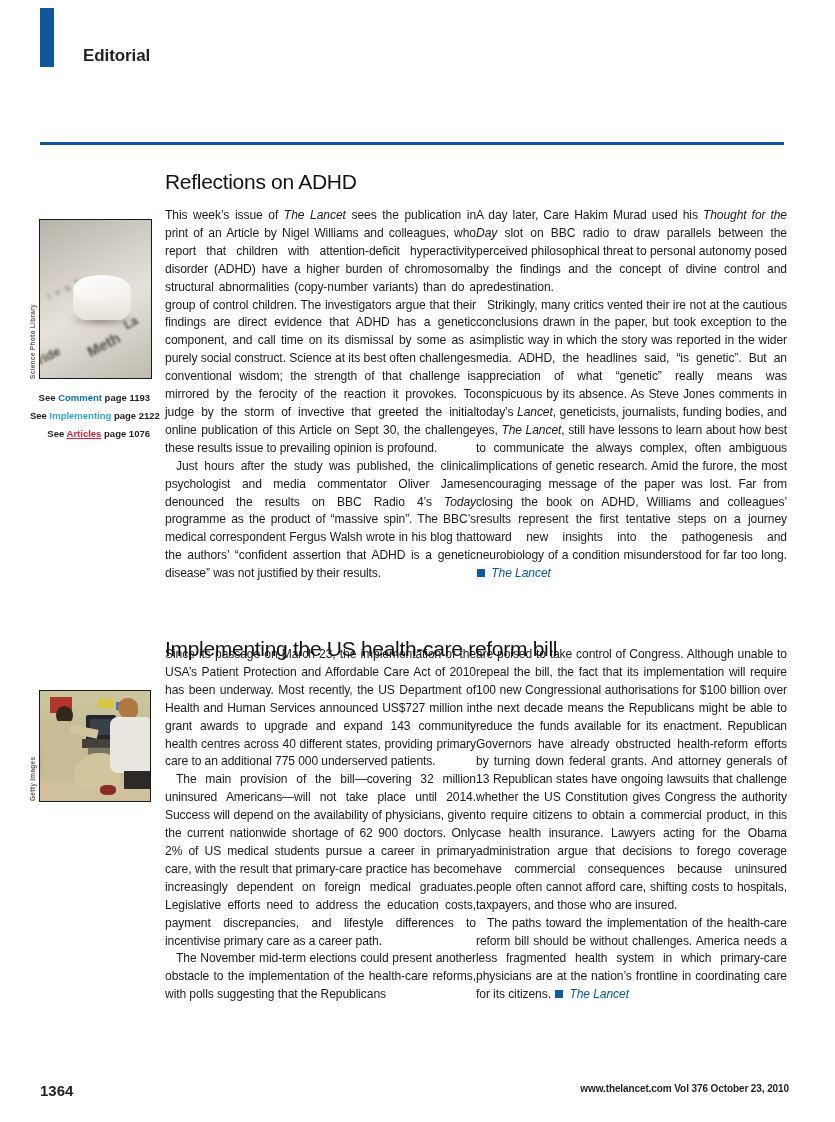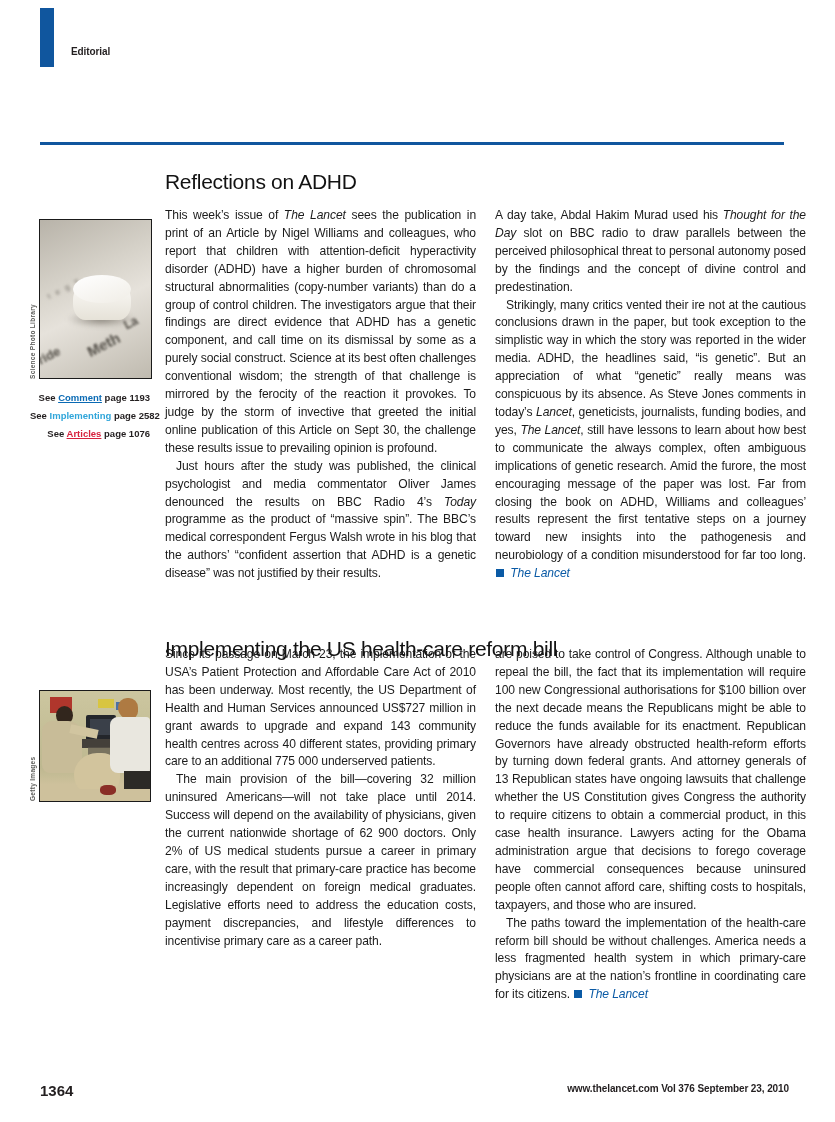--- a/index.html
+++ b/index.html
@@ -3,26 +3,26 @@
 <meta charset="utf-8">
 <style>
   html,body{margin:0;padding:0;}
   body{
     width:835px;height:1122px;position:relative;background:#ffffff;
     font-family:"Liberation Sans",sans-serif;color:#1b1b1b;overflow:hidden;
   }
   .abs{position:absolute;}
   
   .topbar{left:40px;top:8px;width:14px;height:59px;background:#10569e;}
-  .section-label{left:71px;top:46px;font-size:10px;font-weight:700;color:#231f20;letter-spacing:-0.1px;}
+  .section-label{left:83px;top:46px;font-size:17px;font-weight:700;color:#231f20;letter-spacing:-0.1px;}
   .rule{left:40px;top:142px;width:744px;height:3px;background:#10569e;}
   
   .a-title{left:165px;font-size:21px;font-weight:400;color:#121212;letter-spacing:-0.3px;white-space:nowrap;}
   
-  .cols{left:165px;display:flex;gap:19px;}
+  .cols{left:165px;display:flex;gap:0;}
   .col{width:311px;font-size:12.1px;line-height:17.9px;text-align:justify;color:#1b1b1b;letter-spacing:-0.1px;}
   .col p{margin:0;}
   .col p + p{text-indent:11px;}
   .seg-i{font-style:italic;}
   .seg-sig{color:#0a5aa5;font-style:italic;}
   .seg-sq{display:inline-block;width:8px;height:8px;background:#0a5aa5;margin:0 3px 0 1px;}
   
   .img-frame{border:1px solid #1a1a1a;overflow:hidden;box-sizing:border-box;background:#cfcabf;}
   .credit{font-size:6.5px;color:#5a5a57;transform-origin:0 0;transform:rotate(-90deg);white-space:nowrap;letter-spacing:.3px;font-weight:700;}
   .see-notes{left:30px;top:389px;width:120px;text-align:right;font-size:9.5px;font-weight:700;line-height:18px;color:#231f20;}
@@ -53,32 +53,32 @@
   <div class="scrap" style="left:84px;top:96px;font-size:12px">La</div>
   <div class="scrap" style="left:46px;top:116px;font-size:15px">Meth</div>
   <div class="scrap" style="left:-3px;top:128px;font-size:13px">ride</div>
   <div class="pill-shadow"></div>
   <div class="pill-side"></div>
   <div class="pill-top"></div>
 </div>
 <div class="abs credit" style="left:29px;top:379px">Science Photo Library</div>
 
 <div class="abs see-notes">
-  <div><span>See </span><span style="color: rgb(10, 106, 180); text-decoration: underline;">Comment</span><span> page 1193</span></div>
-  <div><span>See </span><span style="color: rgb(47, 165, 218);">Implementing</span><span> page 2582</span></div>
+  <div><span>See </span><span style="color: rgb(10, 106, 180);">Comment</span><span> page 1193</span></div>
+  <div><span>See </span><span style="color: rgb(47, 165, 218);">Implementing</span><span> page 2122</span></div>
   <div><span>See </span><span style="color: rgb(214, 32, 60); text-decoration: underline;">Articles</span><span> page 1076</span></div>
 </div>
 
 <div class="abs cols" style="top:207px">
   <div class="col">
     <p><span>This week’s issue of </span><span class="seg-i">The Lancet</span><span> sees the publication in print of an Article by Nigel Williams and colleagues, who report that children with attention-deficit hyperactivity disorder (ADHD) have a higher burden of chromosomal structural abnormalities (copy-number variants) than do a group of control children. The investigators argue that their findings are direct evidence that ADHD has a genetic component, and call time on its dismissal by some as a purely social construct. Science at its best often challenges conventional wisdom; the strength of that challenge is mirrored by the ferocity of the reaction it provokes. To judge by the storm of invective that greeted the initial online publication of this Article on Sept 30, the challenge these results issue to prevailing opinion is profound.</span></p>
     <p><span>Just hours after the study was published, the clinical psychologist and media commentator Oliver James denounced the results on BBC Radio 4’s </span><span class="seg-i">Today</span><span> programme as the product of “massive spin”. The BBC’s medical correspondent Fergus Walsh wrote in his blog that the authors’ “confident assertion that ADHD is a genetic disease” was not justified by their results.</span></p>
   </div>
   <div class="col">
-    <p><span>A day take, Abdal Hakim Murad used his </span><span class="seg-i">Thought for the Day</span><span> slot on BBC radio to draw parallels between the perceived philosophical threat to personal autonomy posed by the findings and the concept of divine control and predestination.</span></p>
+    <p><span>A day later, Care Hakim Murad used his </span><span class="seg-i">Thought for the Day</span><span> slot on BBC radio to draw parallels between the perceived philosophical threat to personal autonomy posed by the findings and the concept of divine control and predestination.</span></p>
     <p><span>Strikingly, many critics vented their ire not at the cautious conclusions drawn in the paper, but took exception to the simplistic way in which the story was reported in the wider media. ADHD, the headlines said, “is genetic”. But an appreciation of what “genetic” really means was conspicuous by its absence. As Steve Jones comments in today’s </span><span class="seg-i">Lancet</span><span>, geneticists, journalists, funding bodies, and yes, </span><span class="seg-i">The Lancet</span><span>, still have lessons to learn about how best to communicate the always complex, often ambiguous implications of genetic research. Amid the furore, the most encouraging message of the paper was lost. Far from closing the book on ADHD, Williams and colleagues’ results represent the first tentative steps on a journey toward new insights into the pathogenesis and neurobiology of a condition misunderstood for far too long. </span><span class="seg-sq"></span><span class="seg-sig"> The Lancet</span></p>
   </div>
 </div>
 
 <div class="abs a-title" style="top:637px">Implementing the US health-care reform bill</div>
 
 <div class="abs img-frame" style="left:39px;top:690px;width:112px;height:112px">
   <div class="photo">
     <div class="s" style="left:10px;top:6px;width:22px;height:16px;background:#b5352a"></div>
     <div class="s" style="left:58px;top:8px;width:16px;height:9px;background:#d9c53a"></div>
@@ -97,21 +97,22 @@
     <div class="s" style="left:0;top:98px;width:112px;height:14px;background:#cfc19a"></div>
     <div class="s" style="left:60px;top:94px;width:16px;height:10px;background:#8e2d26;border-radius:40%"></div>
   </div>
 </div>
 <div class="abs credit" style="left:29px;top:801px">Getty Images</div>
 
 <div class="abs cols" style="top:646px">
   <div class="col">
     <p><span>Since its passage on March 23, the implementation of the USA’s Patient Protection and Affordable Care Act of 2010 has been underway. Most recently, the US Department of Health and Human Services announced US$727 million in grant awards to upgrade and expand 143 community health centres across 40 different states, providing primary care to an additional 775 000 underserved patients.</span></p>
     <p><span>The main provision of the bill—covering 32 million uninsured Americans—will not take place until 2014. Success will depend on the availability of physicians, given the current nationwide shortage of 62 900 doctors. Only 2% of US medical students pursue a career in primary care, with the result that primary-care practice has become increasingly dependent on foreign medical graduates. Legislative efforts need to address the education costs, payment discrepancies, and lifestyle differences to incentivise primary care as a career path.</span></p>
+    <p><span>The November mid-term elections could present another obstacle to the implementation of the health-care reforms, with polls suggesting that the Republicans</span></p>
   </div>
   <div class="col">
     <p><span>are poised to take control of Congress. Although unable to repeal the bill, the fact that its implementation will require 100 new Congressional authorisations for $100 billion over the next decade means the Republicans might be able to reduce the funds available for its enactment. Republican Governors have already obstructed health-reform efforts by turning down federal grants. And attorney generals of 13 Republican states have ongoing lawsuits that challenge whether the US Constitution gives Congress the authority to require citizens to obtain a commercial product, in this case health insurance. Lawyers acting for the Obama administration argue that decisions to forego coverage have commercial consequences because uninsured people often cannot afford care, shifting costs to hospitals, taxpayers, and those who are insured.</span></p>
     <p><span>The paths toward the implementation of the health-care reform bill should be without challenges. America needs a less fragmented health system in which primary-care physicians are at the nation’s frontline in coordinating care for its citizens. </span><span class="seg-sq"></span><span class="seg-sig"> The Lancet</span></p>
   </div>
 </div>
 
 <div class="abs" style="left:40px;top:1082px;font-size:15px;font-weight:700;color:#231f20">1364</div>
-<div class="abs" style="right:46px;top:1083px;font-size:10px;font-weight:700;color:#231f20;letter-spacing:-0.1px">www.thelancet.com  Vol 376  September 23, 2010</div>
+<div class="abs" style="right:46px;top:1083px;font-size:10px;font-weight:700;color:#231f20;letter-spacing:-0.1px">www.thelancet.com  Vol 376  October 23, 2010</div>
 
 </body></html>

